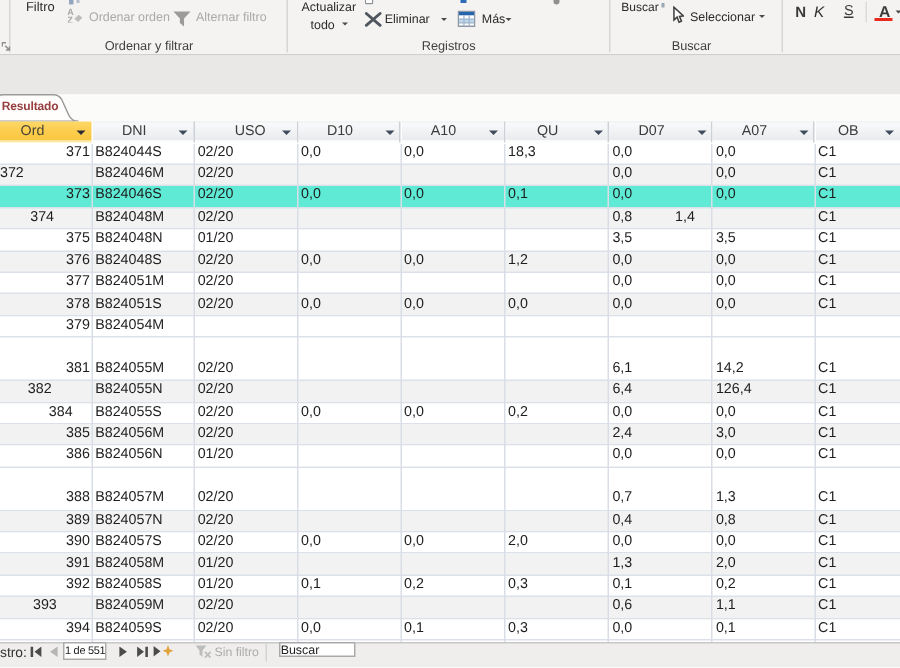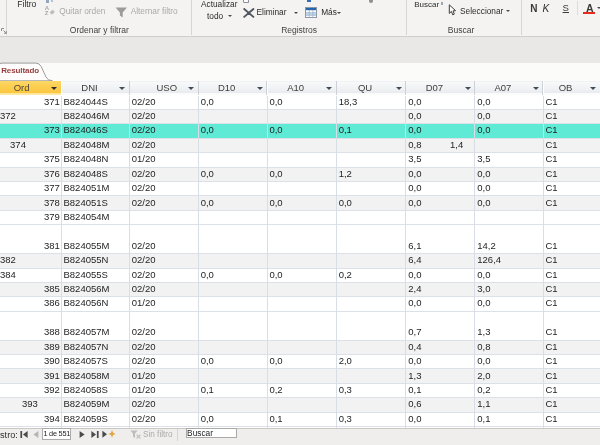--- a/index.html
+++ b/index.html
@@ -30,21 +30,21 @@
 <div class="ab vsep" style="left:520.8px;top:0;height:35px"></div>
 <div class="ab vsep" style="left:577px;top:1px;height:14px;background:#dcdcdc"></div>
 <div class="ab rtxt" style="left:17.3px;top:-0.6px;font-size:8.6px">Filtro</div>
 <div class="ab" style="left:46px;top:0;width:3px;height:2.8px;background:#93a7c0"></div>
 <div class="ab" style="left:50.5px;top:0;width:2.6px;height:2.4px;background:#b6bfcb"></div>
 <svg class="ab" style="left:45.3px;top:4.6px" width="10" height="10" viewBox="0 0 10 10">
 <text x="-0.2" y="4.8" font-size="6" font-family="Liberation Sans" fill="#a8a8a8" font-weight="bold">A</text>
 <text x="-0.2" y="10.2" font-size="6" font-family="Liberation Sans" fill="#a8a8a8" font-weight="bold">Z</text>
 <path d="M4.6,7.6 L7.4,4.8 L9.9,6.8 L7.1,9.7 Z" fill="#bdbdbd"></path>
     </svg>
-<div class="ab rgray" style="left:59.3px;top:5.8px">Quitar orden</div>
+<div class="ab rgray" style="left:59.3px;top:5.8px">Ordenar orden</div>
 <svg class="ab" style="left:114.7px;top:7.3px" width="13" height="11" viewBox="0 0 13 11">
       <path d="M0.6,0.6 L12,0.6 L7.7,5.4 L7.7,10.6 L4.9,8.4 L4.9,5.4 Z" fill="#9b9b9b"></path>
     </svg>
 <div class="ab rgray" style="left:130.7px;top:5.8px">Alternar filtro</div>
 <svg class="ab" style="left:0.5px;top:28.4px" width="7" height="7" viewBox="0 0 7 7">
 <path d="M0.5,3 L0.5,0.5 L3,0.5" stroke="#909090" stroke-width="1" fill="none"></path>
 <path d="M2.5,2.5 L5.3,5.3 M5.3,3 L5.3,5.3 L3,5.3" stroke="#909090" stroke-width="1" fill="none"></path>
     </svg>
 <div class="ab glabel" style="left:39.3px;top:24.6px;width:120px">Ordenar y filtrar</div>
 <div class="ab rtxt" style="left:201px;top:-1.3px">Actualizar</div>
@@ -138,21 +138,21 @@
       <span style="left:63.5px">B824046S</span>
       <span style="left:131.8px">02/20</span>
       <span style="left:200.7px">0,0</span>
       <span style="left:269.4px">0,0</span>
       <span style="left:338.7px">0,1</span>
       <span style="left:408.3px">0,0</span>
       <span style="left:477.3px">0,0</span>
       <span style="left:545.4px">C1</span>
     </div>
 <div class="ab row" style="top:138.76px;background:#f2f2f2">
-      <span style="left:0;width:36px;text-align:center">374</span>
+      <span style="left:0;width:36px;text-align:right">374</span>
       <span style="left:63.5px">B824048M</span>
       <span style="left:131.8px">02/20</span>
       <span style="left:408.3px">0,8</span>
       <span style="left:450px">1,4</span>
       <span style="left:545.4px">C1</span>
     </div>
 <div class="ab row" style="top:153.18px;background:#ffffff">
       <span style="left:0;width:59.9px;text-align:right">375</span>
       <span style="left:63.5px">B824048N</span>
       <span style="left:131.8px">01/20</span>
@@ -196,29 +196,29 @@
     </div>
 <div class="ab row" style="top:239.70px;background:#ffffff">
       <span style="left:0;width:59.9px;text-align:right">381</span>
       <span style="left:63.5px">B824055M</span>
       <span style="left:131.8px">02/20</span>
       <span style="left:408.3px">6,1</span>
       <span style="left:477.3px">14,2</span>
       <span style="left:545.4px">C1</span>
     </div>
 <div class="ab row" style="top:254.12px;background:#f2f2f2">
-      <span style="left:0;width:53px;text-align:left">382</span>
+      <span style="left:0;width:53px;text-align:center">382</span>
       <span style="left:63.5px">B824055N</span>
       <span style="left:131.8px">02/20</span>
       <span style="left:408.3px">6,4</span>
       <span style="left:477.3px">126,4</span>
       <span style="left:545.4px">C1</span>
     </div>
 <div class="ab row" style="top:268.54px;background:#ffffff">
-      <span style="left:0;width:81px;text-align:left">384</span>
+      <span style="left:0;width:81px;text-align:center">384</span>
       <span style="left:63.5px">B824055S</span>
       <span style="left:131.8px">02/20</span>
       <span style="left:200.7px">0,0</span>
       <span style="left:269.4px">0,0</span>
       <span style="left:338.7px">0,2</span>
       <span style="left:408.3px">0,0</span>
       <span style="left:477.3px">0,0</span>
       <span style="left:545.4px">C1</span>
     </div>
 <div class="ab row" style="top:282.96px;background:#f2f2f2">

